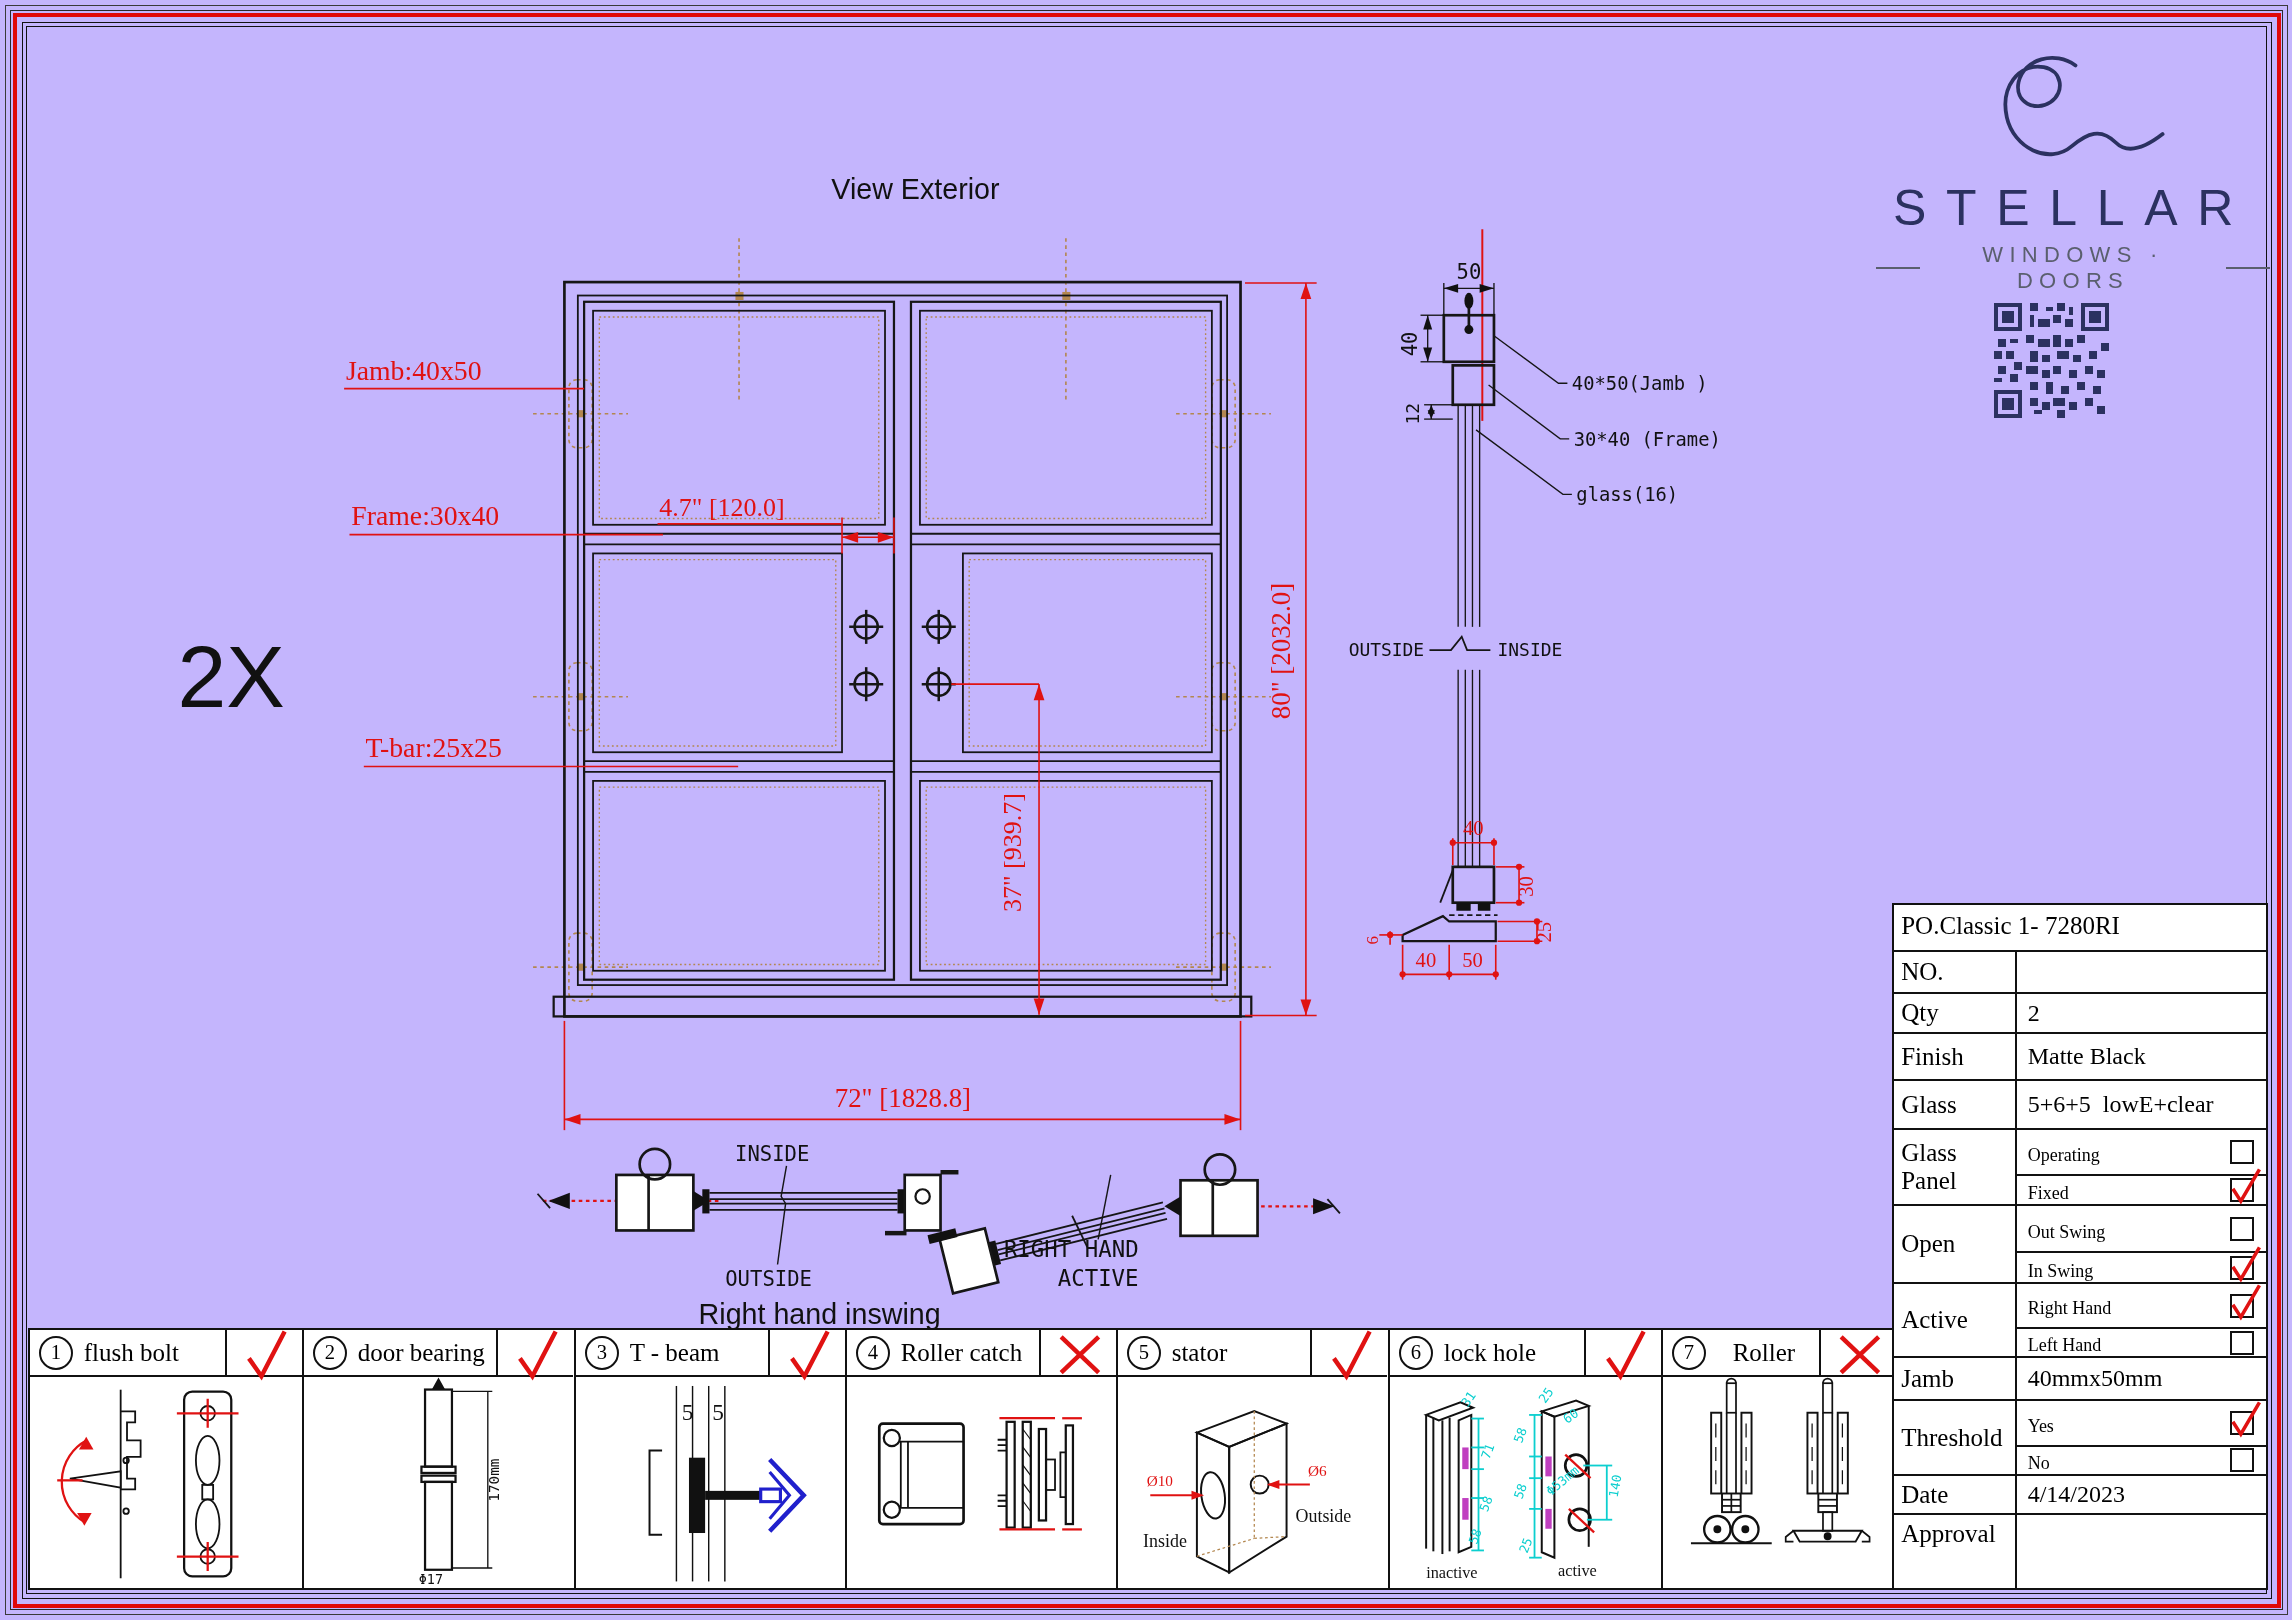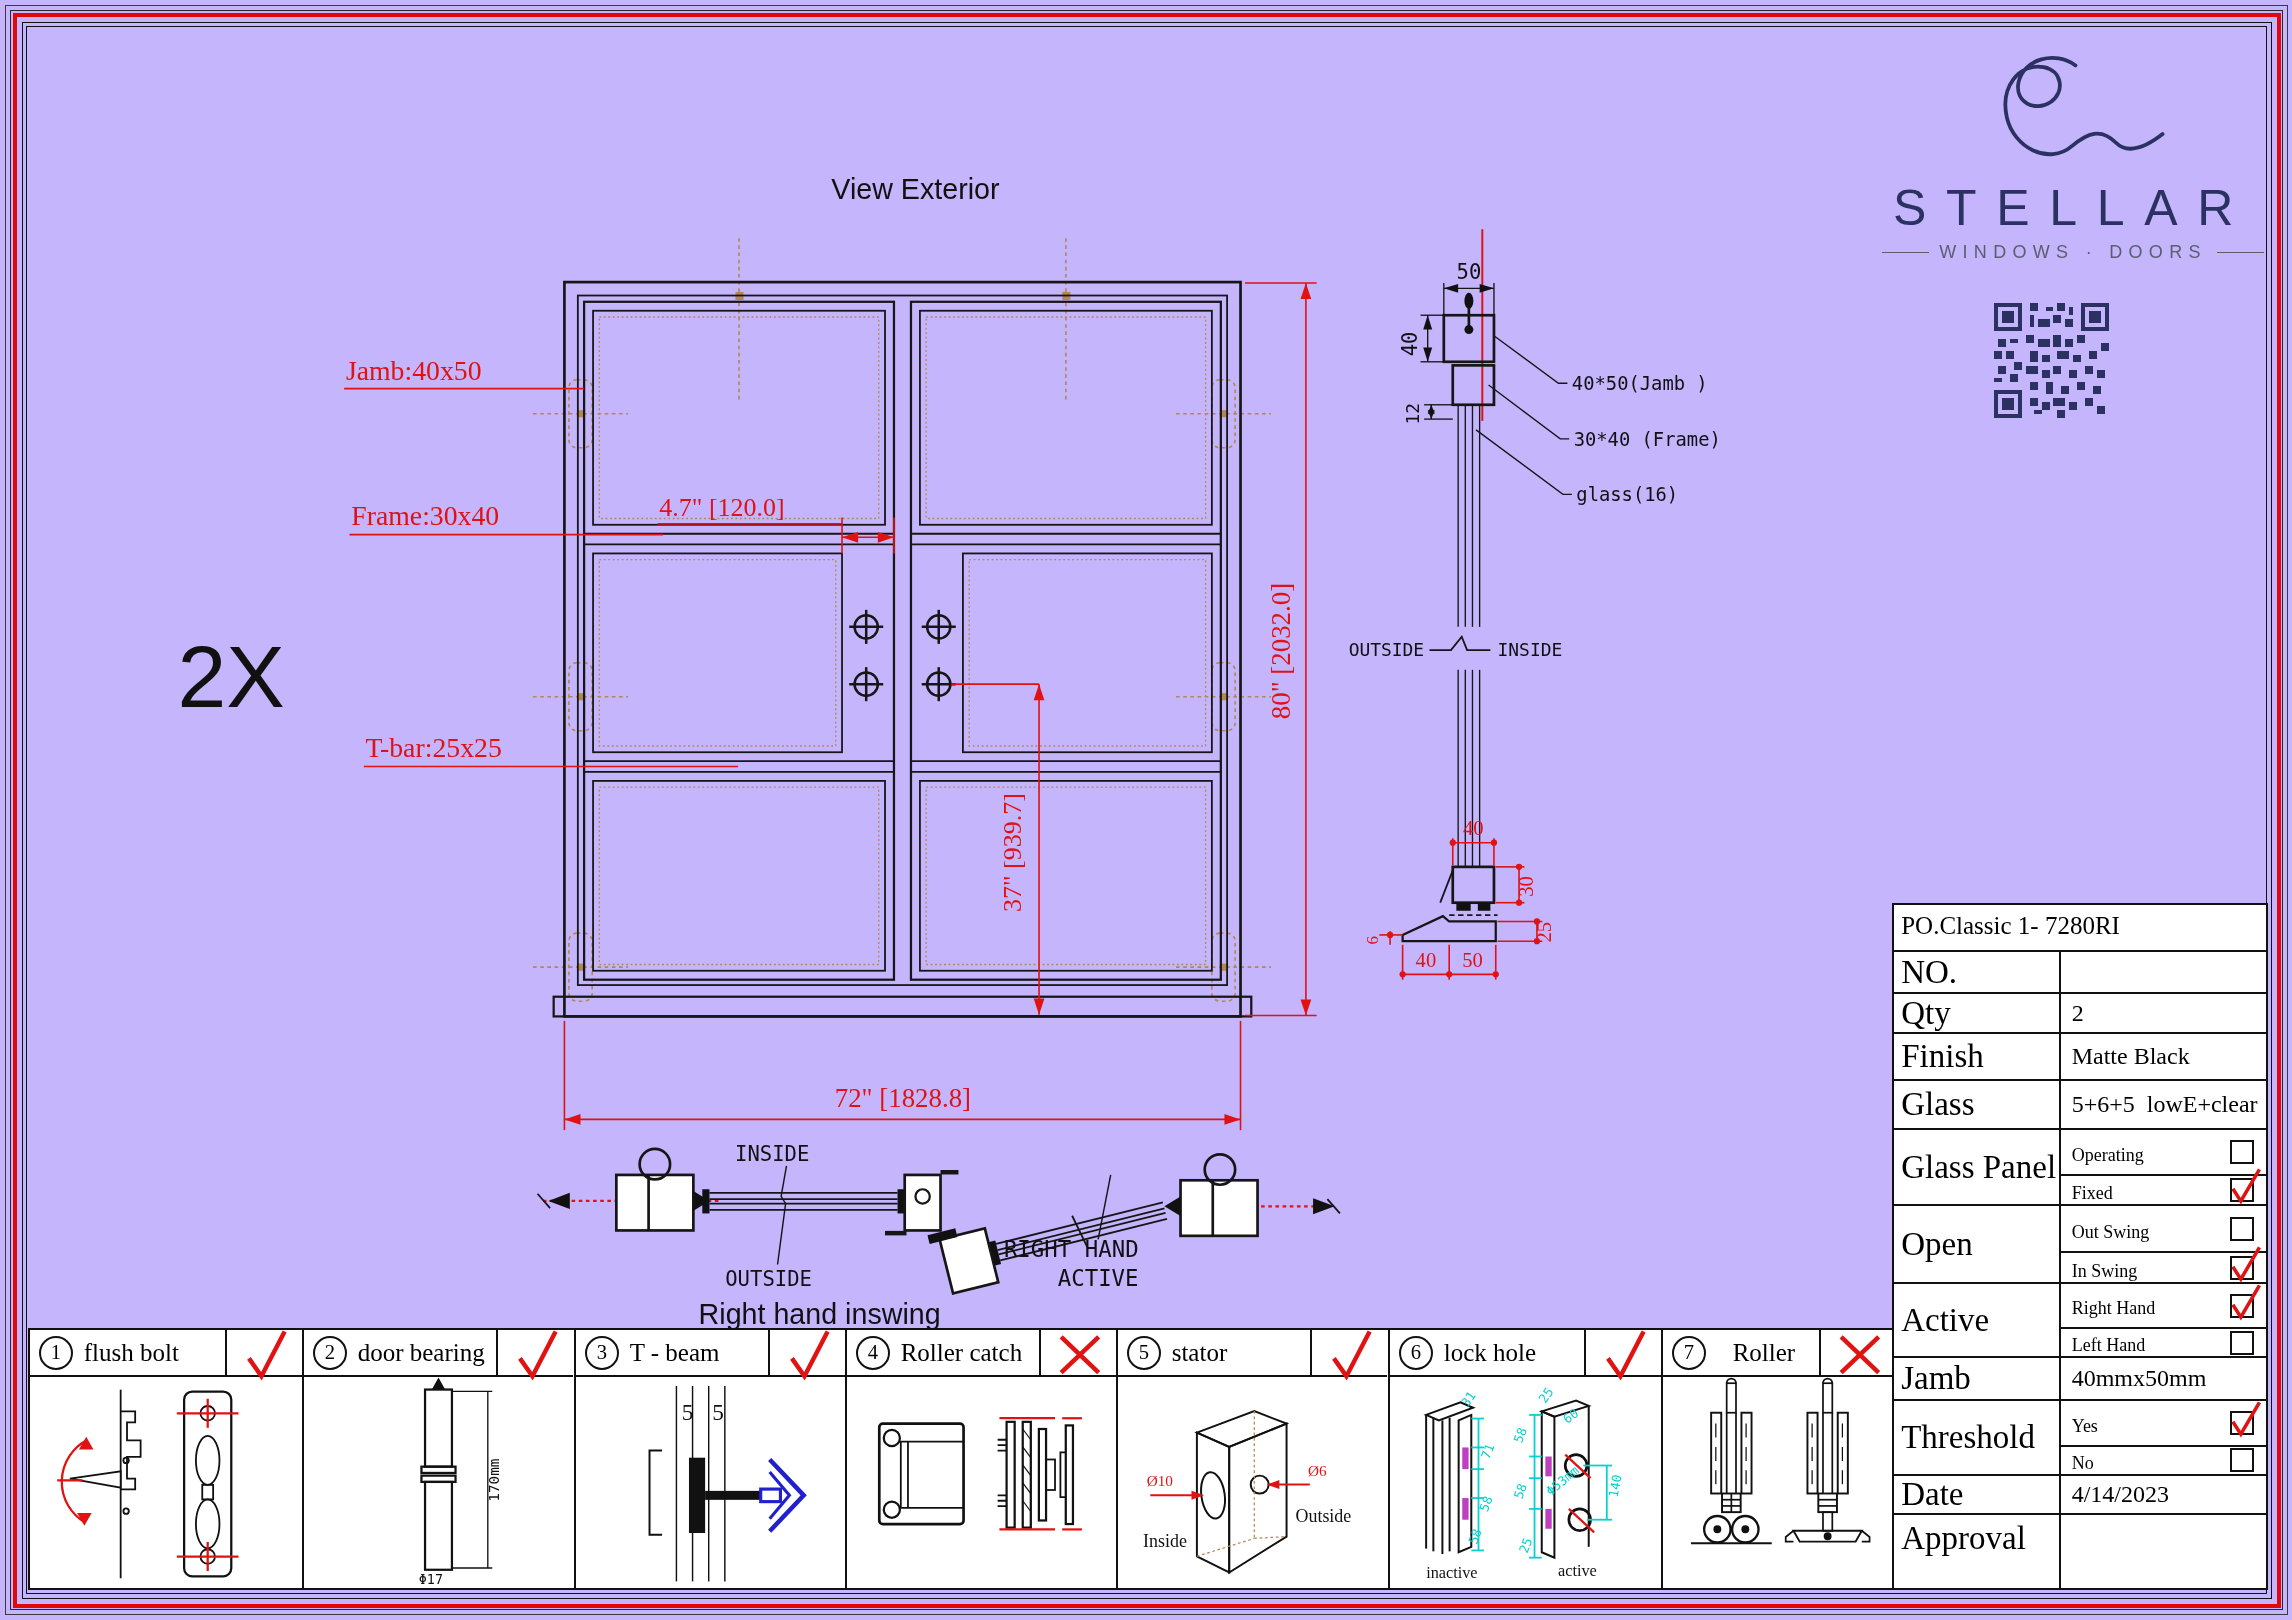--- a/index.html
+++ b/index.html
@@ -17,21 +17,21 @@
   .t-sans{font-family:"Liberation Sans",sans-serif;fill:#111;}
   .t-red{font-family:"Liberation Serif",serif;fill:#e01212;}
   .t-cad{font-family:"DejaVu Sans Mono",monospace;fill:#111;}
   .t-cyan{font-family:"DejaVu Sans Mono",monospace;fill:#0ccfcf;}
 
   
   .logo{position:absolute;left:1876px;top:47px;width:394px;text-align:center;color:#2b3160;}
   .logo .brand{font-size:50px;letter-spacing:19.7px;margin-top:-5.4px;color:#2b3160;}
   .logo .tagrow{display:flex;align-items:center;justify-content:center;gap:10.7px;margin-top:5.4px;color:#5a5f6e;}
   .logo .tagrow .rule{height:1.8px;background:#5a5f6e;width:47px;}
-  .logo .tagline{font-size:18px;letter-spacing:6.3px;}
+  .logo .tagline{font-size:22px;letter-spacing:6.3px;}
 
   .qr{position:absolute;left:1994px;top:303px;width:115px;height:115px;}
 
   
   .hw{position:absolute;left:28px;top:1328px;width:1868px;height:262px;border:2.7px solid #111;
       background:#fff;box-sizing:border-box;}
   .hw-cell{position:absolute;top:0;bottom:0;border-left:2.7px solid #111;box-sizing:border-box;}
   .hw-cell.first{border-left:none;}
   .hw-head{height:47px;border-bottom:2.7px solid #111;display:flex;align-items:center;box-sizing:border-box;}
   .hw-title{flex:1;display:flex;align-items:center;gap:10.7px;padding-left:9px;}
@@ -42,21 +42,21 @@
             display:flex;align-items:center;justify-content:center;overflow:visible;}
   .hw-body{position:absolute;top:47px;left:0;right:0;bottom:0;}
   .mark{overflow:visible;}
 
   
   .spec{position:absolute;left:1892px;top:903px;width:376px;height:687px;border:2.7px solid #111;
         box-sizing:border-box;background:#fff;font-family:"Liberation Serif",serif;display:flex;flex-direction:column;}
   .srow{display:flex;border-top:2.2px solid #111;box-sizing:border-box;flex:none;}
   .srow.first{border-top:none;}
   .stitle{font-size:25px;padding:7.2px 5.4px 3.6px 7.2px;}
-  .slabel{width:165px;padding-left:7.2px;font-size:33px;display:flex;align-items:center;flex:none;box-sizing:border-box;}
+  .slabel{width:121px;padding-left:7.2px;font-size:25px;display:flex;align-items:center;flex:none;box-sizing:border-box;}
   .svalue{flex:1;border-left:2.2px solid #111;box-sizing:border-box;display:flex;align-items:center;
           padding-left:10.7px;font-size:24px;white-space:pre;}
   .sopts{flex:1;border-left:2.2px solid #111;box-sizing:border-box;display:flex;flex-direction:column;padding:0;}
   .sopt{flex:1;display:flex;align-items:flex-end;border-top:2.2px solid #111;box-sizing:border-box;
         padding-left:10.7px;font-size:18px;position:relative;margin-top:8px;}
   .sopt.first{border-top:none;}
   .cbx{position:absolute;right:12.5px;top:50%;transform:translateY(-50%);width:24px;height:24px;
        border:2.2px solid #111;box-sizing:border-box;}
   .cbx svg{position:absolute;left:-7.2px;top:-16px;overflow:visible;}
 </style>

